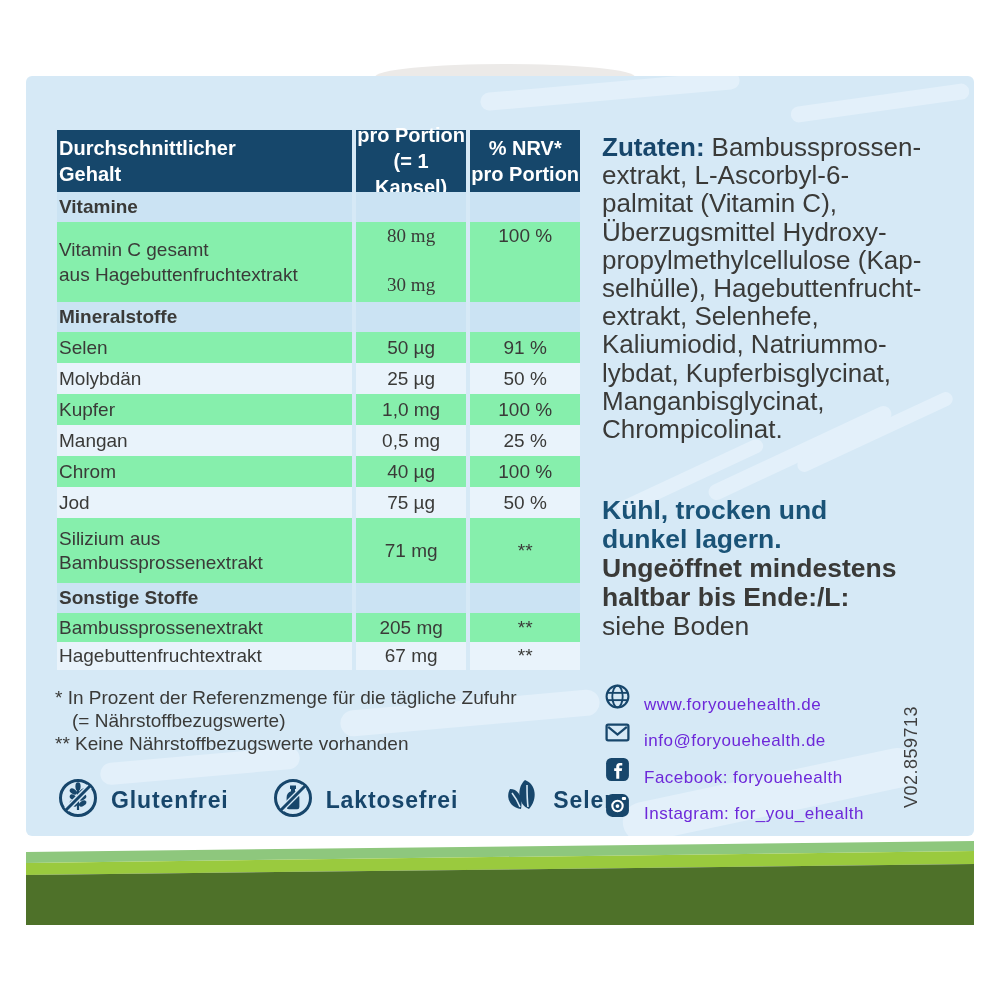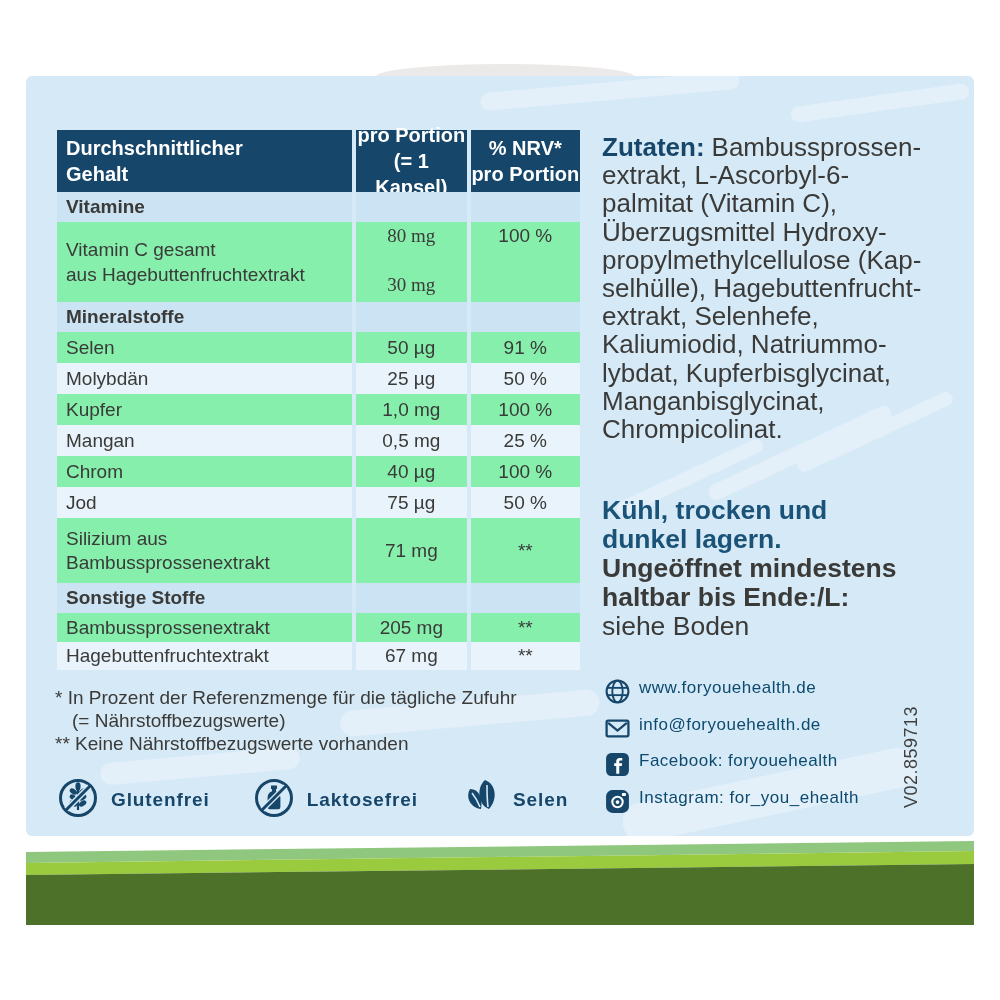--- a/index.html
+++ b/index.html
@@ -20,21 +20,21 @@
   .sw5{left:764px;top:349px;width:170px;height:14px;transform:rotate(-25deg);}
   .sw6{left:314px;top:624px;width:260px;height:26px;transform:rotate(-5deg);}
   .sw7{left:594px;top:699px;width:300px;height:40px;transform:rotate(-12deg);}
   .sw8{left:74px;top:679px;width:200px;height:22px;transform:rotate(-5deg);}
   .content{position:absolute;left:0;top:0;width:1000px;height:1000px;z-index:2;}
 
   
   .ntable{position:absolute;left:57px;top:130px;width:523px;}
   .trow{display:flex;column-gap:4px;}
   .cell{box-sizing:border-box;font-size:19px;color:#3a3a38;}
-  .c1{width:320px;padding-left:9px;display:flex;flex-direction:column;
+  .c1{width:320px;padding-left:2px;display:flex;flex-direction:column;
       justify-content:center;align-items:flex-start;}
   .c2{width:120px;display:flex;align-items:center;justify-content:center;}
   .c3{width:119px;display:flex;align-items:center;justify-content:center;}
   .thead .cell{background:#16476b;color:#ffffff;font-weight:bold;height:62px;
                font-size:20px;line-height:26px;}
   .thead .c2,.thead .c3{flex-direction:column;justify-content:center;text-align:center;}
   .sec .cell{background:#cbe3f3;height:30px;}
   .sec .c1{font-weight:bold;}
   .bgw .cell{background:#86efac;}
   .bgb .cell{background:#e9f3fb;}
@@ -48,33 +48,33 @@
   .o1 .cell{height:29px;}
   .o2 .cell{height:28px;}
 
   
   .footnotes{position:absolute;left:55px;top:686px;font-size:19px;line-height:23px;color:#3a3a38;}
   .footnotes .indent{padding-left:17px;}
 
   
   .badges{position:absolute;left:56px;top:776px;display:flex;align-items:center;column-gap:42px;}
   .badge{display:flex;align-items:center;column-gap:11px;}
-  .badge-label{font-weight:bold;color:#17466b;font-size:19px;letter-spacing:0.9px;}
+  .badge-label{font-weight:bold;color:#17466b;font-size:23px;letter-spacing:0.9px;}
 
   
   .ingredients{position:absolute;left:602px;top:133px;font-size:26px;line-height:28.2px;
                color:#3a3a38;white-space:nowrap;}
   .zlabel{color:#17466b;font-weight:bold;margin-right:7px;}
   .storage{position:absolute;left:602px;top:496px;font-size:26.5px;line-height:29px;white-space:nowrap;}
   .st-blue{color:#1a5377;font-weight:bold;}
   .st-bold{color:#3a3a38;font-weight:bold;}
   .st-norm{color:#3a3a38;}
   .contacts{position:absolute;left:604px;top:678px;}
-  .contact{display:flex;align-items:flex-start;height:36.5px;column-gap:8px;
-           color:#0c4a6e;font-size:17px;letter-spacing:0.5px;}
+  .contact{display:flex;align-items:flex-end;height:36.5px;column-gap:13px;
+           color:#6d28d9;font-size:17px;letter-spacing:0.5px;}
   .code{position:absolute;left:901px;top:688px;height:120px;
         writing-mode:vertical-rl;transform:rotate(180deg);
         font-size:18px;color:#3f3f3f;letter-spacing:0.5px;}
 
   
   .greens{position:absolute;left:26px;top:838px;width:948px;height:90px;z-index:2;}
   .greens svg{display:block;}
 </style>
 </head>
 <body>

